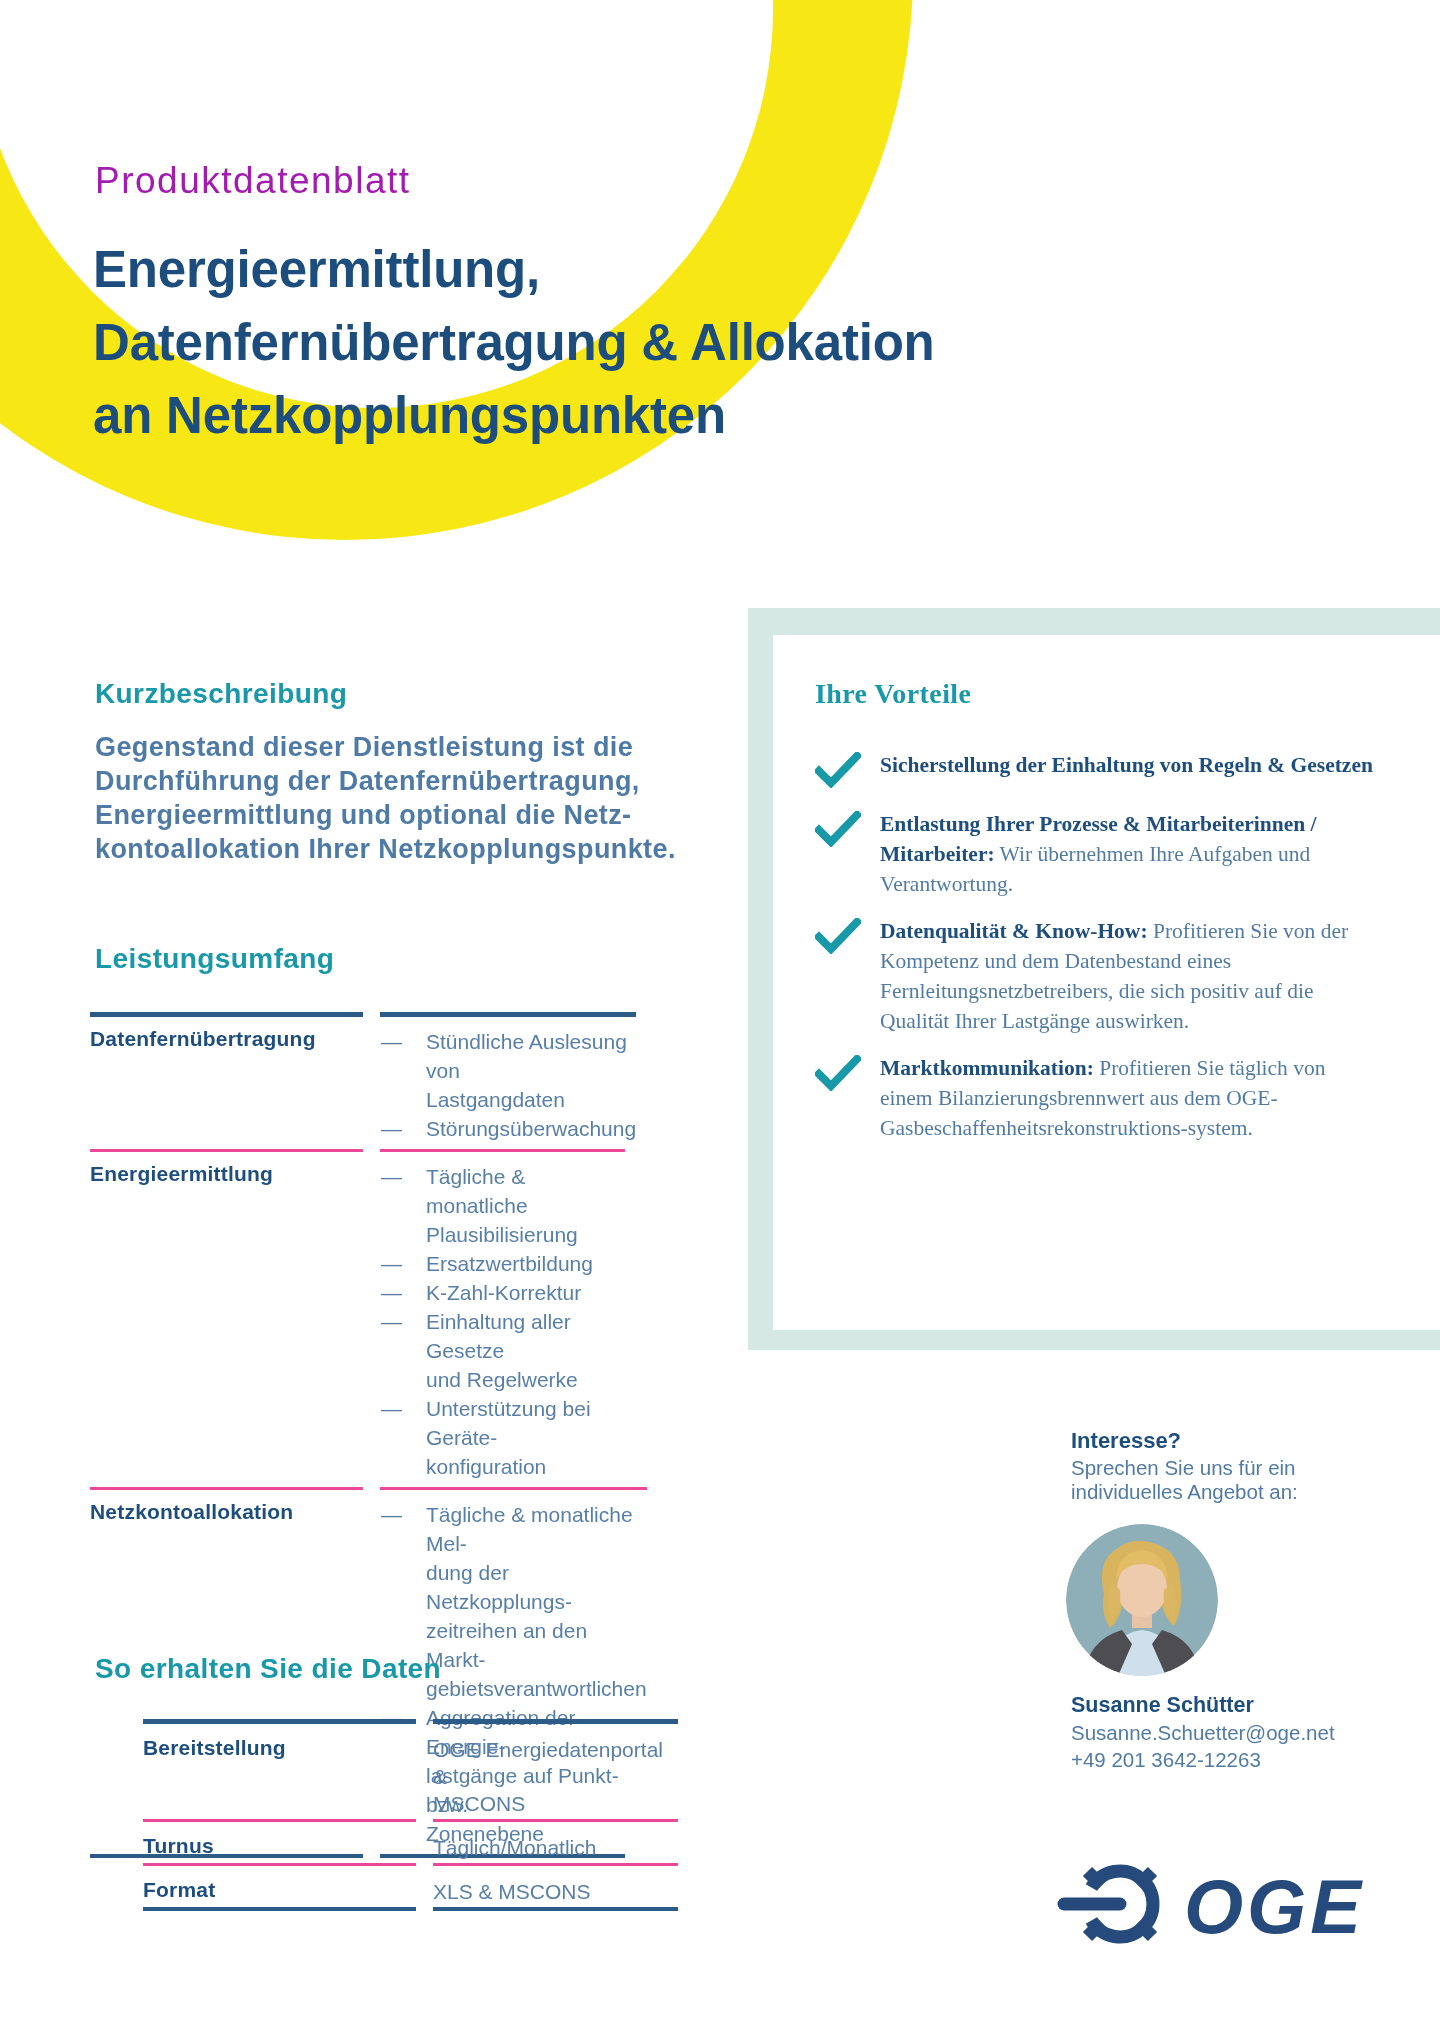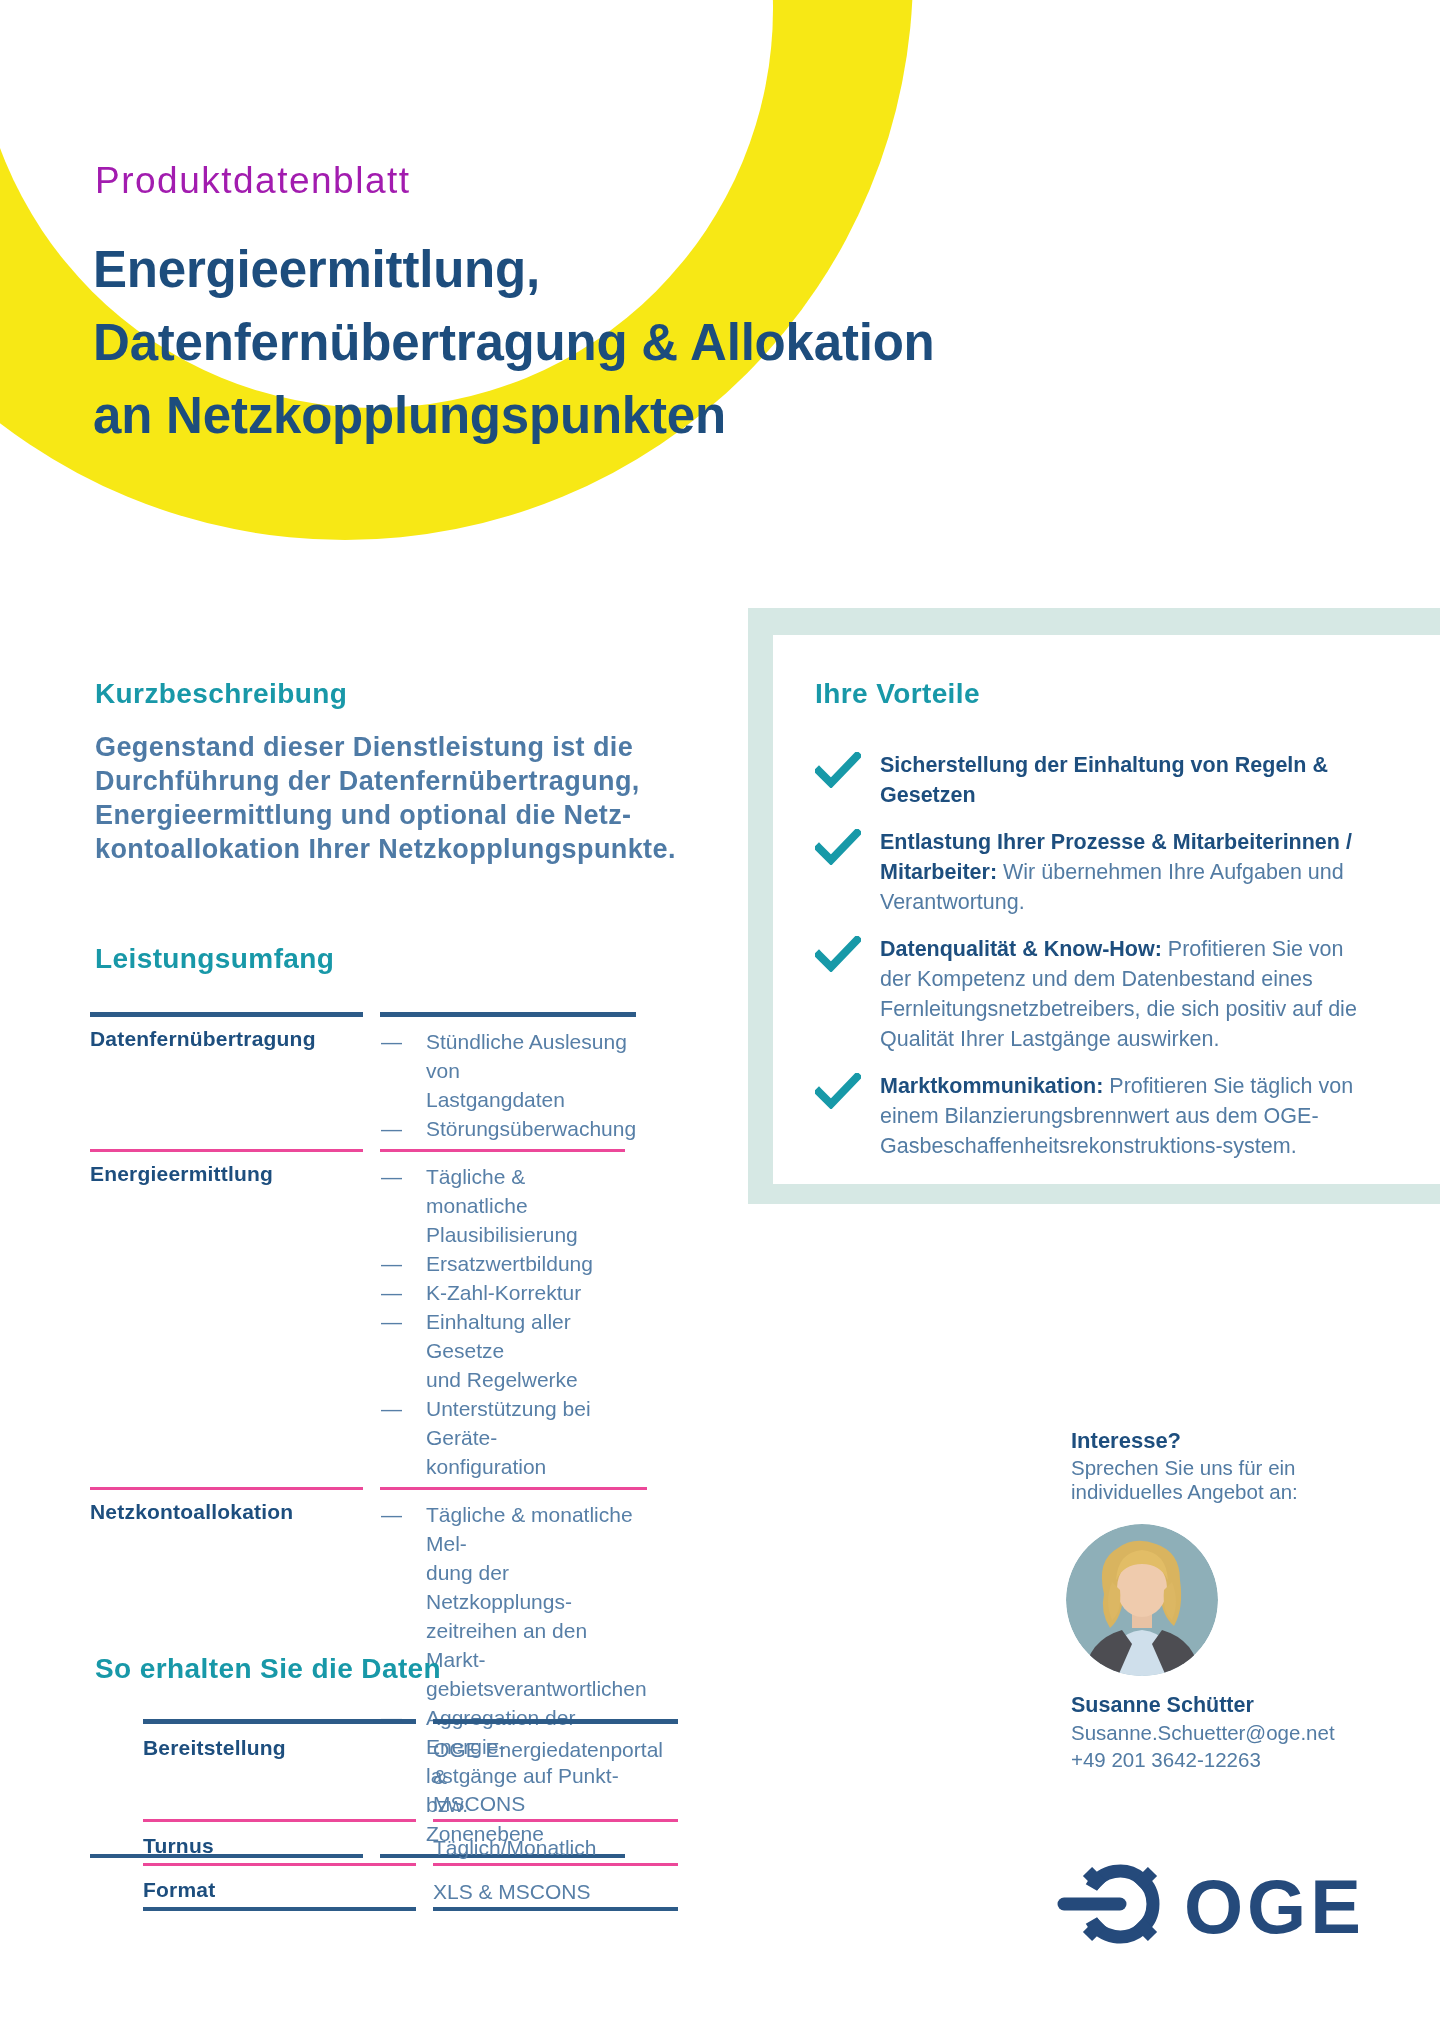--- a/index.html
+++ b/index.html
@@ -43,22 +43,23 @@
   .trow.closer .tcell{padding:0;border-top-width:4px;border-top-color:#2d5b88;}
   .tlabel{width:273px;flex:0 0 auto;font-size:21px;font-weight:700;color:#1d4e7e;letter-spacing:0.2px;}
   .titems{flex:1 1 auto;}
   .titem{position:relative;padding-left:46px;font-size:21px;line-height:29px;color:#577fa7;}
   .titem .dash{position:absolute;left:1px;top:0;color:#577fa7;}
   .tvalue{flex:1 1 auto;font-size:21px;line-height:27px;color:#577fa7;}
   .t2 .tcell{padding:12px 0 2px 0;}
 
   
   .panel{
-    left:748px;top:608px;width:692px;height:596px;z-index:1;
+    left:748px;top:608px;width:692px;height:742px;z-index:1;
     background:#d6e8e4;
+    font-family:Liberation Serif, serif;
   }
   .panel-inner{
     position:absolute;left:25px;top:27px;right:0;bottom:20px;background:#ffffff;
     padding:43px 50px 0 42px;box-sizing:border-box;
   }
   .benefit-list{margin-top:40px;}
   .benefit{display:flex;margin-bottom:17px;}
   .benefit-icon{flex:0 0 auto;width:46px;margin-right:19px;padding-top:2px;}
   .benefit-text{
     flex:1 1 auto;font-size:21.5px;line-height:30px;color:#527ba3;max-width:500px;
@@ -73,20 +74,21 @@
   }
   .c-name{left:1071px;top:1693px;font-size:21.5px;font-weight:700;color:#1d4e7e;z-index:2;}
   .c-mail{left:1071px;top:1721px;font-size:20.5px;color:#527ba3;z-index:2;}
   .c-phone{left:1071px;top:1748px;font-size:20.5px;color:#527ba3;z-index:2;}
 
   
   .logo{left:1056px;top:1857px;z-index:2;display:flex;align-items:center;}
   .logo-word{
     margin-left:18px;font-size:76px;font-weight:800;letter-spacing:4px;color:#254a7b;
     line-height:95px;
+    font-style:italic;
   }
 </style>
 </head>
 <body>
 
 <svg id="ring-svg" width="1440" height="560" viewBox="0 0 1440 560" aria-hidden="true">
   <circle cx="345" cy="-28" r="568" fill="#f7e815"></circle>
   <circle cx="374" cy="9" r="399" fill="#ffffff"></circle>
 </svg>
 

